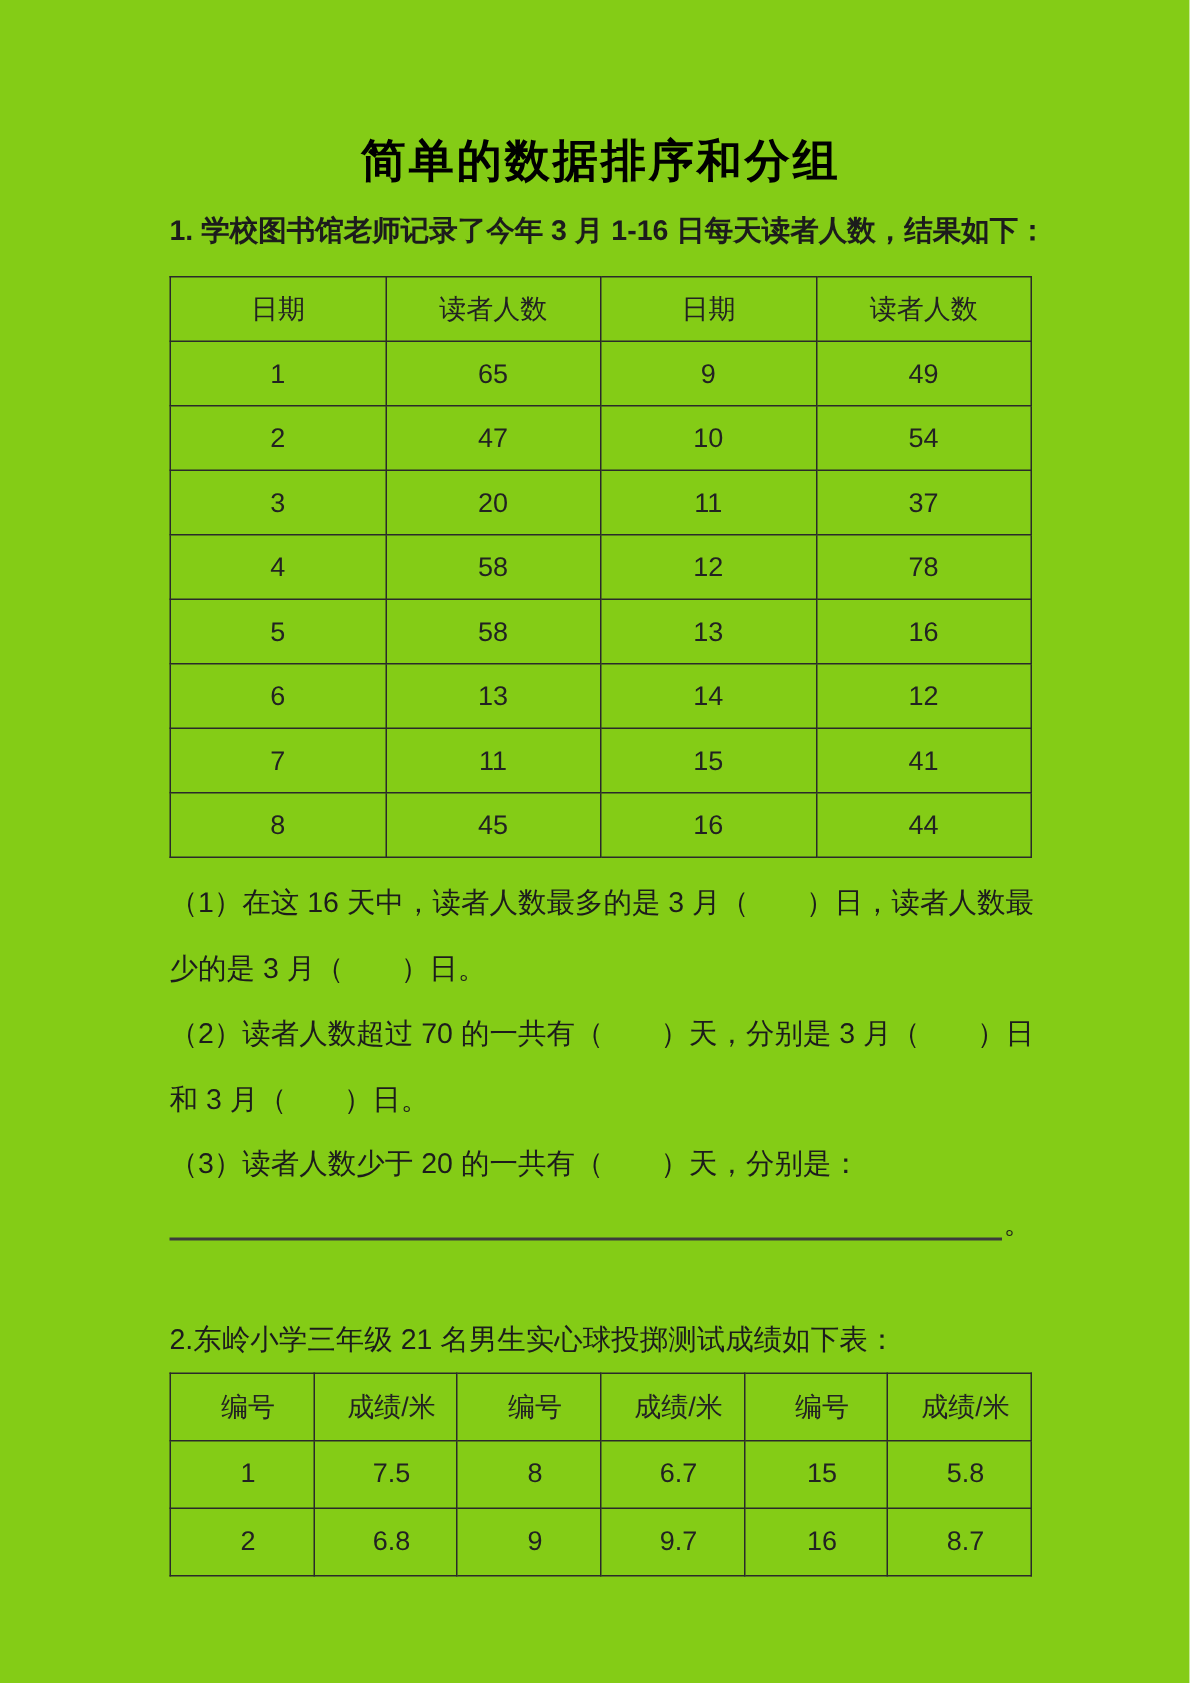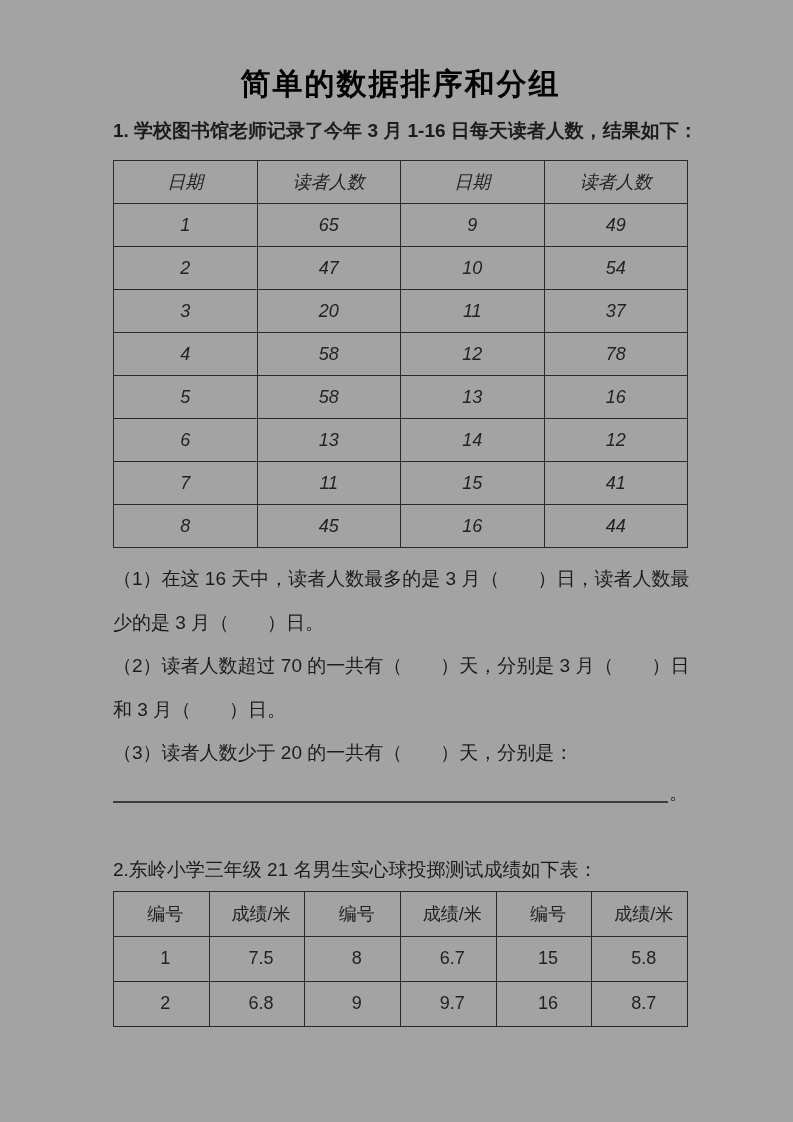--- a/index.html
+++ b/index.html
@@ -4,25 +4,25 @@
 <style>
   html, body {
     margin: 0;
     padding: 0;
     background: #ffffff;
   }
   .page {
     position: relative;
     width: 793px;
     height: 1122px;
-    background: #a3a3a3;
+    background: #84cc16;
     color: #1c1c1c;
     font-family: "Liberation Sans", "DejaVu Sans", sans-serif;
     box-sizing: border-box;
-    padding: 64px 105px 0 113px;
+    padding: 88px 105px 0 113px;
     overflow: hidden;
   }
   .doc-title {
     font-size: 30px;
     font-weight: 700;
     text-align: center;
     letter-spacing: 2px;
     line-height: 40px;
     color: #000000;
   }
@@ -44,21 +44,20 @@
   .table-2 { margin-top: 9px; }
   th, td {
     border: 1.5px solid #2a2a2a;
     font-weight: normal;
     font-size: 18px;
   }
   .table-1 th, .table-1 td {
     height: 40px;
     text-align: center;
     vertical-align: middle;
-    font-style: italic;
   }
   .table-2 th, .table-2 td {
     height: 42px;
     text-align: center;
     vertical-align: middle;
     padding-left: 9px;
     margin-top: 28px;
   }
   .questions {
     margin-top: 9px;

